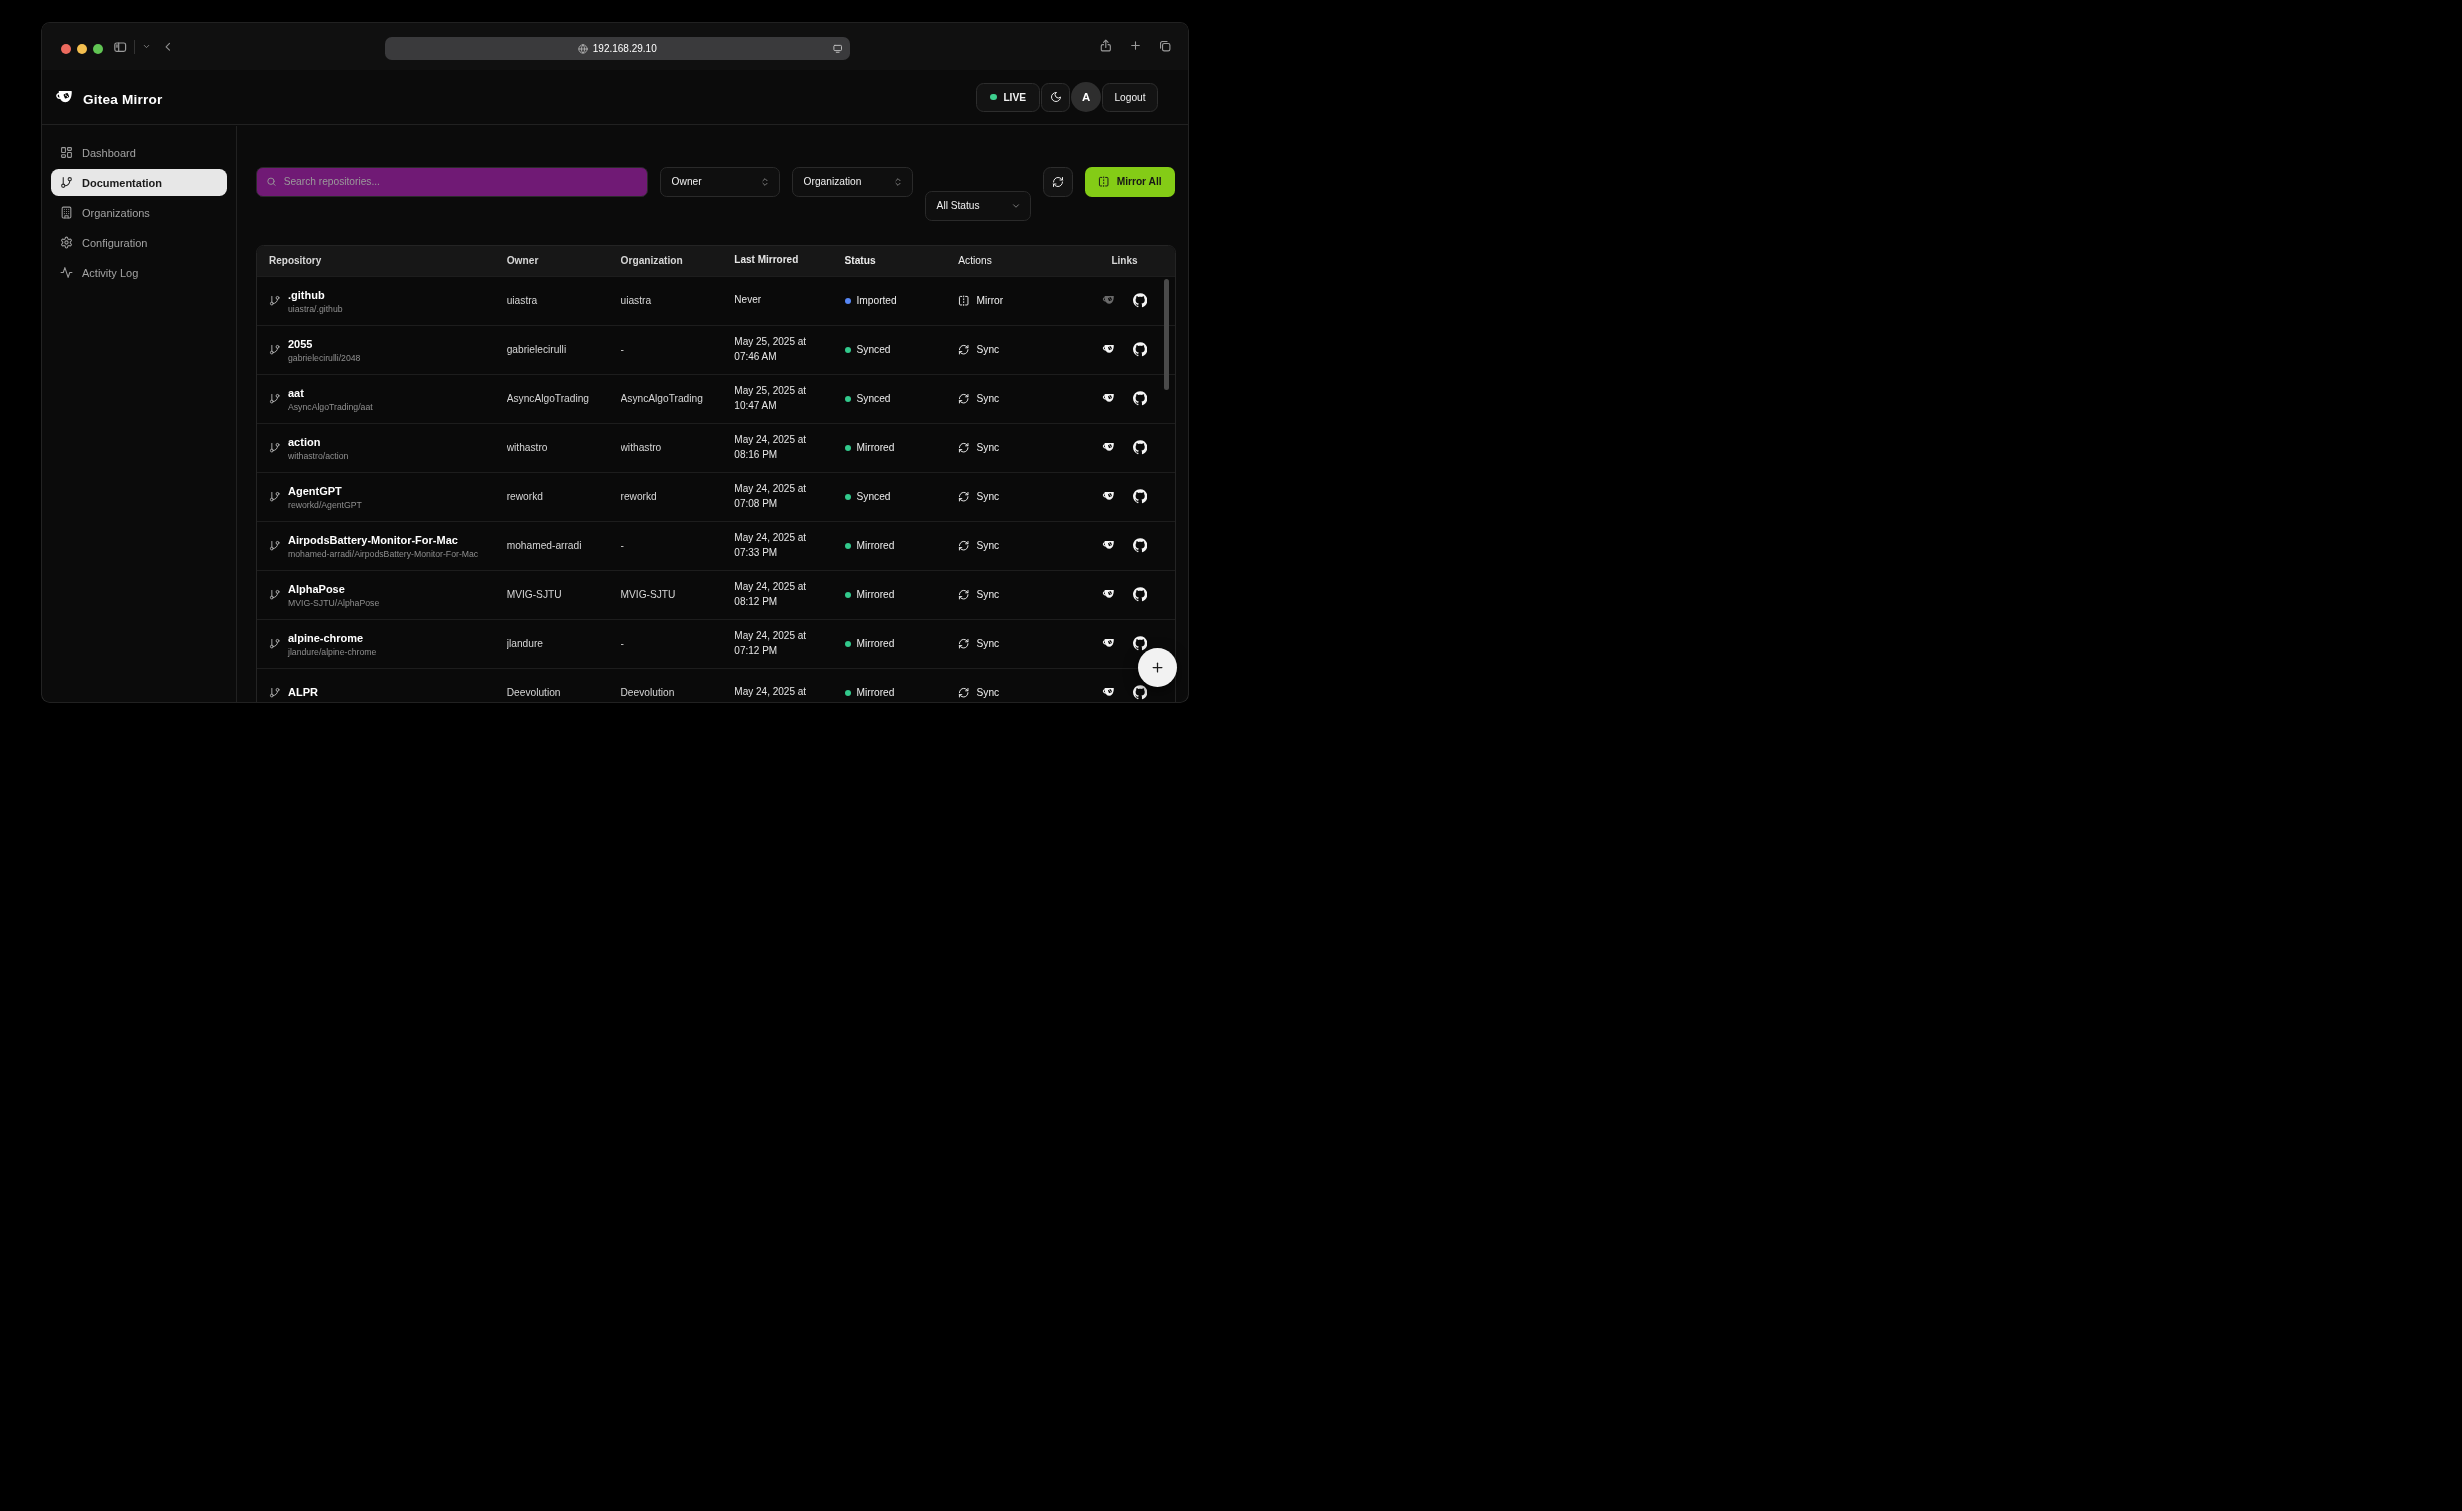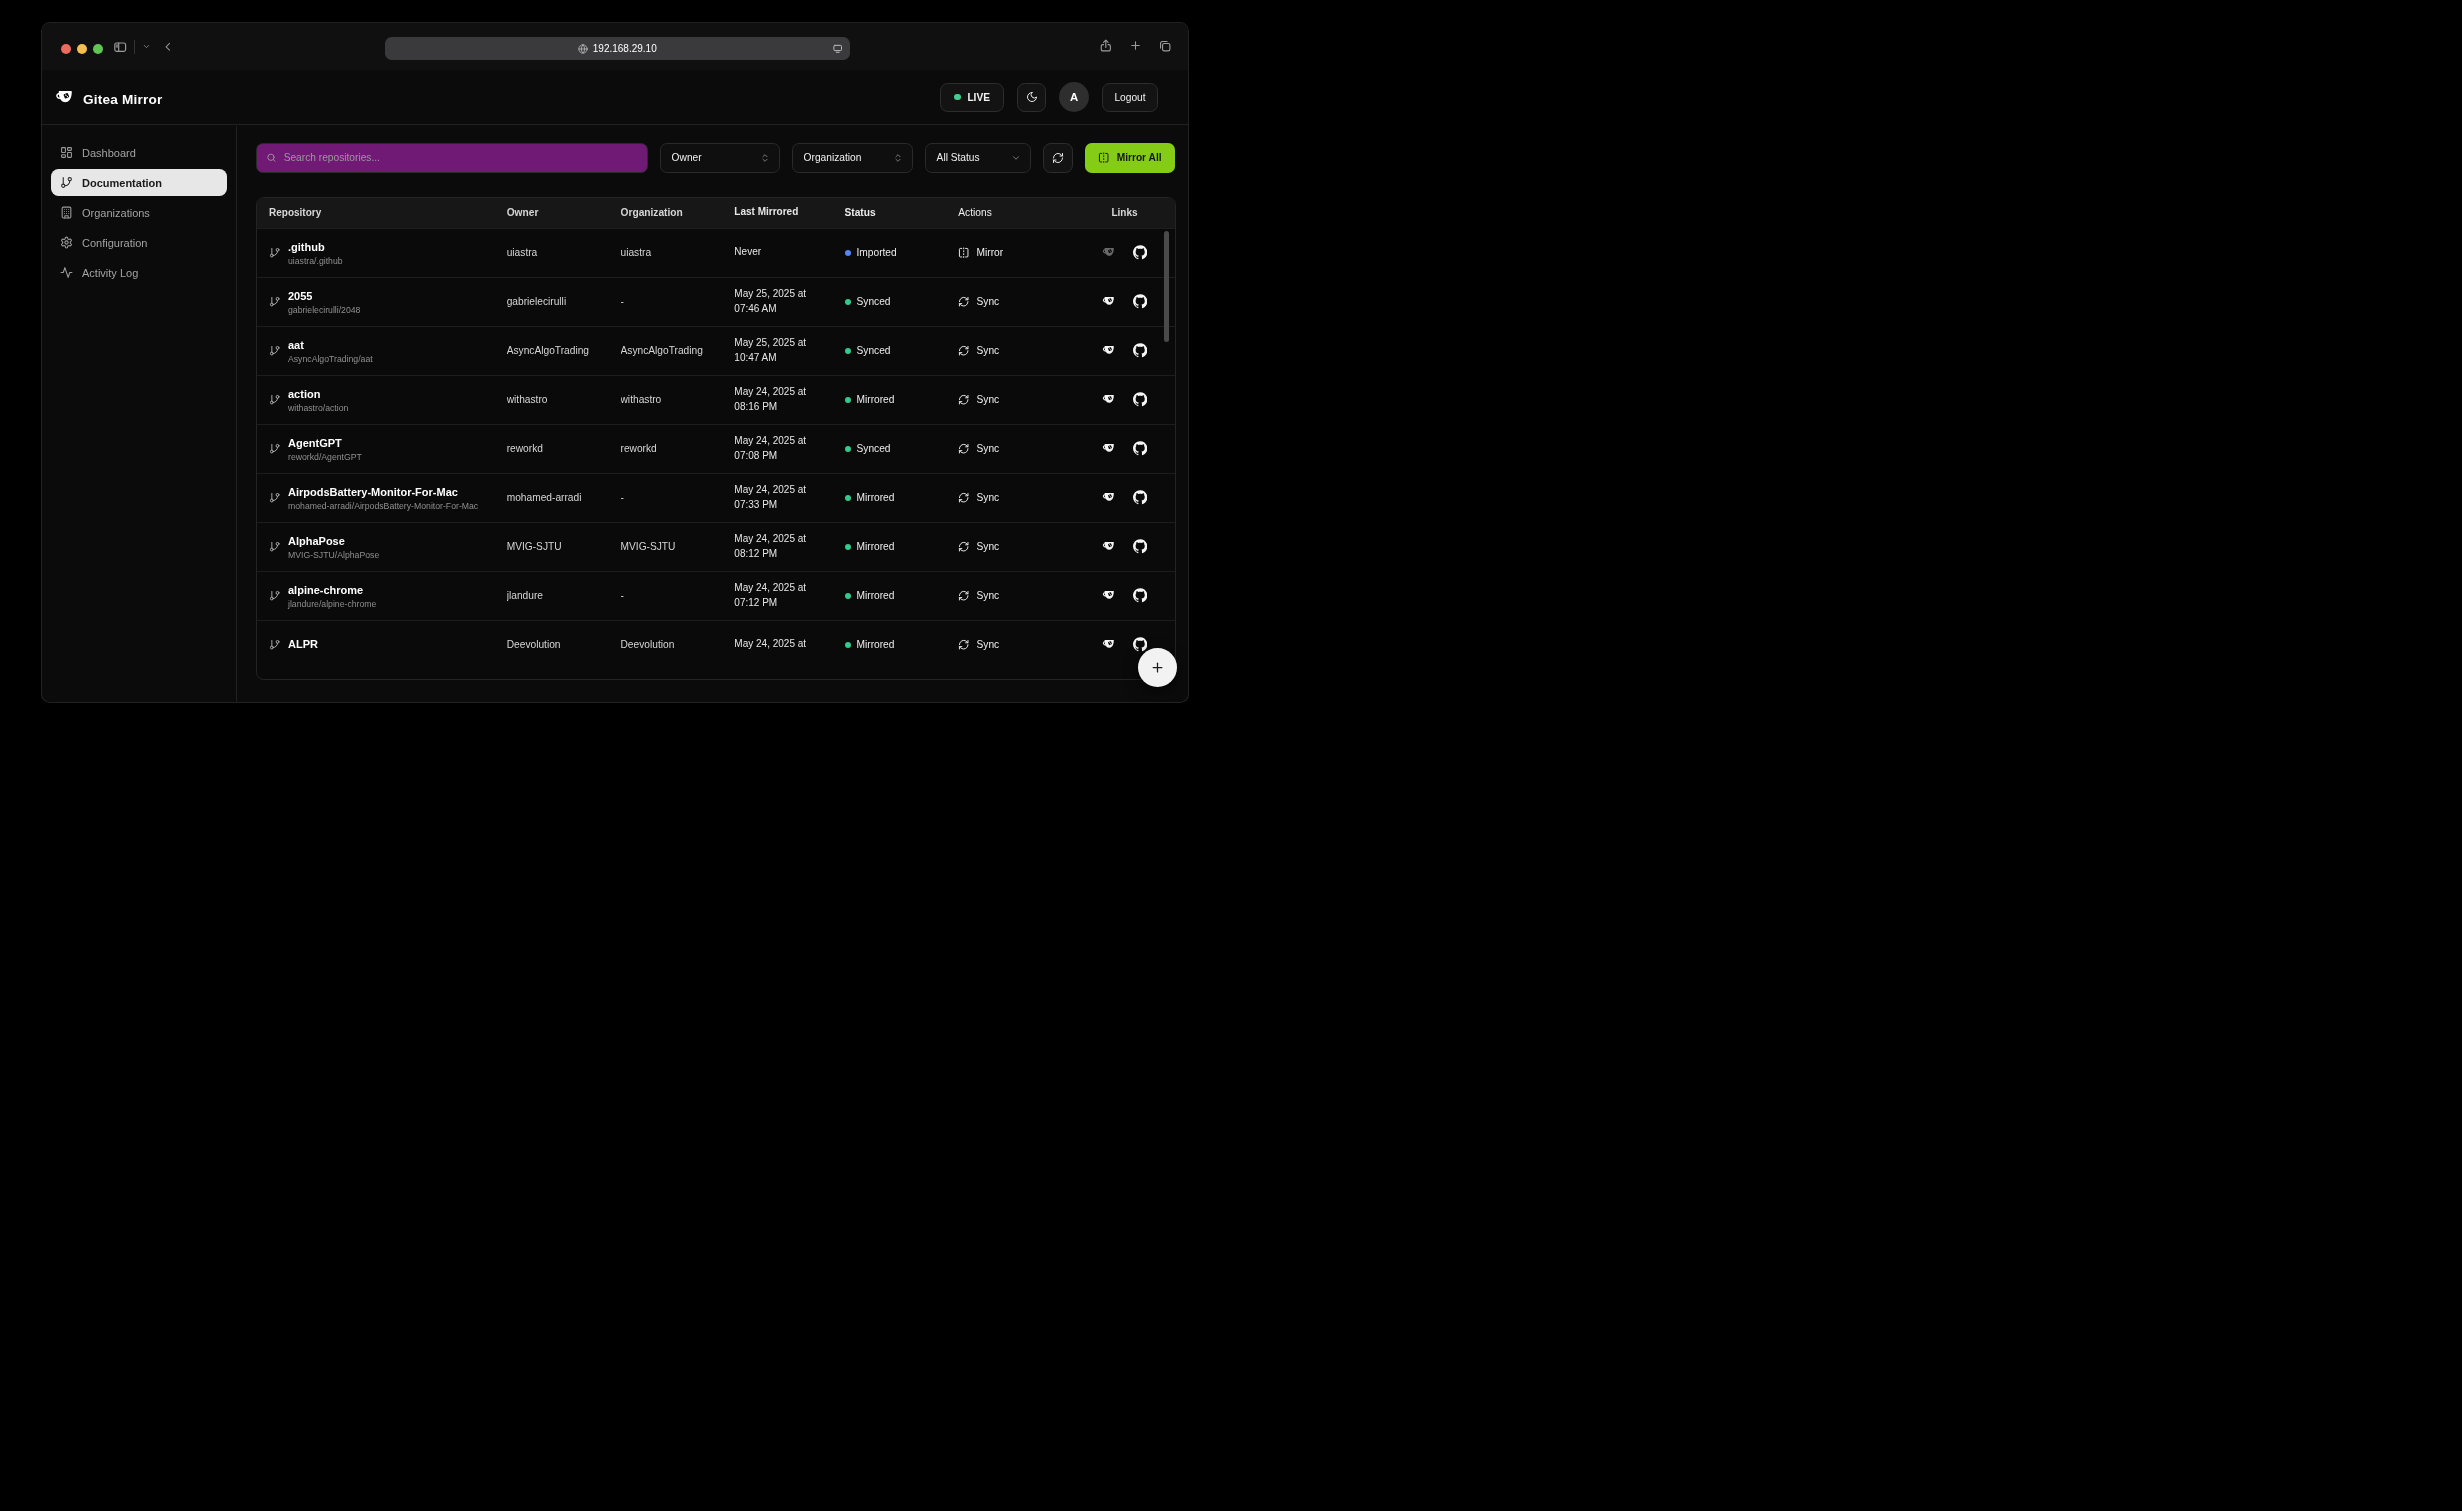--- a/index.html
+++ b/index.html
@@ -27,21 +27,21 @@
     display:flex; align-items:center; justify-content:center; color:#fff; font-size:10px; }
   .urlbar .globe{ color:#b9b9b9; margin-right:4.5px; }
   .urlbar .display{ position:absolute; right:6.8px; color:#c3c3c3; }
   .chrome-right{ position:absolute; right:16.7px; top:16px; display:flex; align-items:center; gap:16px; color:#9a9a9a; }
 
   
   .app-header{ position:relative; height:55px; background:#0b0b0b; border-bottom:0.8px solid #212121;
     display:flex; align-items:center; padding:0 30px 0 13px; }
   .brand{ display:flex; align-items:flex-end; gap:7.6px; color:#fff; }
   .brand .title{ font-size:13.6px; font-weight:700; letter-spacing:0.2px; }
-  .header-actions{ margin-left:auto; display:flex; align-items:center; gap:13px; }
+  .header-actions{ margin-left:auto; display:flex; align-items:center; gap:1px; }
   .pill-btn{ height:29px; display:flex; align-items:center; gap:6.8px; padding:0 13px; border-radius:7.6px;
     background:#131313; border:0.8px solid #2d2d2d; color:#f2f2f2; font-size:10.2px; font-weight:600; cursor:pointer; }
   .live-dot{ width:6.8px; height:6.8px; border-radius:50%; background:var(--green); }
   .icon-btn{ width:29px; height:29px; display:flex; align-items:center; justify-content:center; border-radius:7.6px;
     background:#131313; border:0.8px solid #2d2d2d; color:#e8e8e8; cursor:pointer; }
   .avatar{ width:30px; height:30px; border-radius:50%; background:#2e2e2e; color:#fff; display:flex; align-items:center;
     justify-content:center; font-size:11.4px; font-weight:600; cursor:pointer; }
   .logout{ font-weight:500; padding:0 11.4px; }
 
   
@@ -65,21 +65,21 @@
   
   .toolbar{ display:flex; align-items:center; gap:12px; }
   .search-box{ flex:1; max-width:392px; height:30px; border:0.8px solid #2a2a2a; background:#701a75; border-radius:6.8px;
     display:flex; align-items:center; padding:0 9px; gap:6.8px; color:#9a9a9a; }
   .search-box input{ background:transparent; border:none; outline:none; color:#e8e8e8; font-size:10.2px; width:100%;
     font-family:"Liberation Sans", sans-serif; }
   .search-box input::placeholder{ color:#9a9a9a; }
   .select{ height:30px; border:0.8px solid #2a2a2a; background:#0f0f0f; border-radius:6.8px; display:flex; align-items:center;
     justify-content:space-between; padding:0 9px 0 10.6px; color:#f0f0f0; font-size:10.2px; font-weight:500; cursor:pointer; }
   .select .chev{ color:#8f8f8f; }
-  .w-owner{ width:120px; } .w-org{ width:121px; } .w-status{ width:106px; }
+  .w-owner{ width:120px; } .w-org{ width:121px; } .w-status{ width:106px;margin-top:48px; }
   .refresh-btn{ width:30px; height:30px; flex:none; }
   .mirror-all{ height:30px; width:90px; background:#84cc16; border:none; border-radius:6.8px; display:flex; align-items:center;
     justify-content:center; gap:6.8px; color:#161616; font-size:10.2px; font-weight:600; cursor:pointer; }
 
   
   .card{ margin-top:24px; height:483px; border:0.8px solid #242424; border-radius:7.6px; background:#0a0a0a;
     display:flex; flex-direction:column; position:relative; overflow:hidden; }
   .thead{ height:30px; background:#171717; display:flex; align-items:center; flex:none;
     color:#d8d8d8; font-size:10px; font-weight:600; }
   .tbody{ flex:1; overflow:hidden; }

